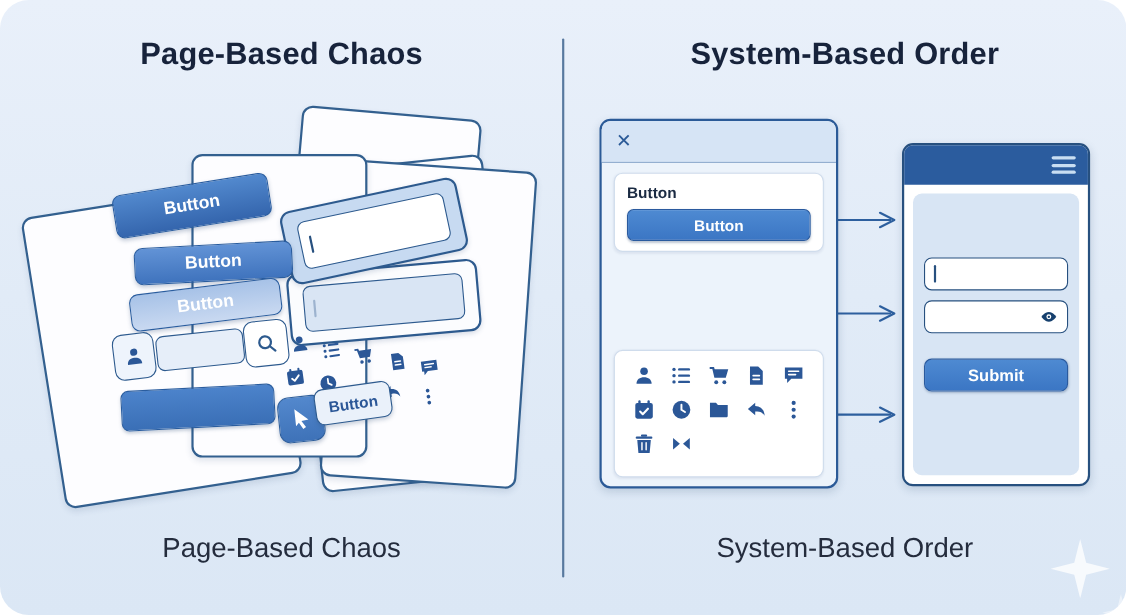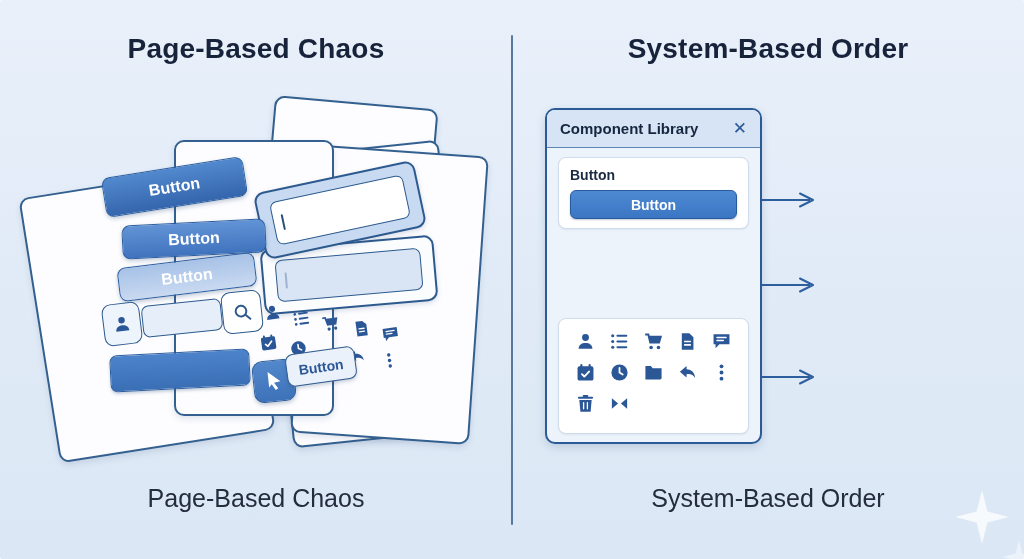--- a/index.html
+++ b/index.html
@@ -1,17 +1,17 @@
 <!DOCTYPE html>
 <html><head>
 <meta charset="utf-8">
 <style>
   html,body{margin:0;padding:0;background:#ffffff;}
   .canvas{
-    position:relative;width:1024px;height:559px;overflow:hidden;border-radius:2px;
+    position:relative;width:1024px;height:559px;overflow:hidden;border-radius:26px;
     background:linear-gradient(180deg,#e9f0fa 0%,#e1ebf7 48%,#dbe7f5 100%);
     font-family:"Liberation Sans",sans-serif;
   }
   
   .abs{position:absolute;}
   .title{position:absolute;width:512px;text-align:center;top:33px;font-size:28px;font-weight:bold;color:#17233b;letter-spacing:.2px;}
   .title-left{left:0;} .title-right{left:512px;}
   .caption{position:absolute;width:512px;text-align:center;top:484px;font-size:25px;font-weight:400;color:#242c3d;}
   .caption-left{left:0;} .caption-right{left:512px;}
   .divider{position:absolute;left:511px;top:35px;width:2px;height:490px;background:#58799f;border-radius:2px;}
@@ -230,21 +230,20 @@
     <span class="icon">
         <svg viewBox="0 0 16 16" fill="currentColor">
           <path d="M4 1l8.6 7.7-4.7.5 2.6 4.3-1.9 1.1-2.5-4.4-2.1 2.2z"></path>
         </svg>
       </span>
   </div>
   <div class="abs button-chip">Button</div>
 
   <div class="abs library">
     <div class="lib-header">
-      <span class="lib-title">Component Library</span>
       <span class="lib-close">✕</span>
     </div>
     <div class="lib-card lib-card-1">
       <div class="lib-label">Button</div>
       <div class="lib-button">Button</div>
     </div>
     <div class="lib-card lib-card-3">
       <div class="icon-grid">
           <span class="icon">
             <svg viewBox="0 0 16 16" fill="currentColor">
@@ -338,16 +337,40 @@
   </svg>
   <svg class="arrow arrow-2" viewBox="0 0 125 16">
     <path d="M0 8h113" stroke="#2d5f9e" stroke-width="2" fill="none"></path>
     <path d="M103 1.5L116 8l-13 6.5" stroke="#2d5f9e" stroke-width="2" fill="none" stroke-linejoin="round" stroke-linecap="round"></path>
   </svg>
   <svg class="arrow arrow-3" viewBox="0 0 125 16">
     <path d="M0 8h113" stroke="#2d5f9e" stroke-width="2" fill="none"></path>
     <path d="M103 1.5L116 8l-13 6.5" stroke="#2d5f9e" stroke-width="2" fill="none" stroke-linejoin="round" stroke-linecap="round"></path>
   </svg>
 
+  <div class="abs mockup">
+    <div class="mock-header">
+      <div class="hamburger">
+          <i></i>
+          <i></i>
+          <i></i>
+        </div>
+    </div>
+    <div class="mock-body">
+      <div class="mock-input mock-input-1">
+        <span class="cursor-bar"></span>
+      </div>
+      <div class="mock-input mock-input-2">
+        <span class="icon eye">
+            <svg viewBox="0 0 16 16" fill="currentColor">
+              <path d="M8 3.8C4.3 3.8 1.6 8 1.6 8S4.3 12.2 8 12.2 14.4 8 14.4 8 11.7 3.8 8 3.8z"></path>
+              <circle cx="8" cy="8" r="2.1" fill="#fff"></circle>
+              <circle cx="8" cy="8" r="1"></circle>
+            </svg>
+          </span>
+      </div>
+      <div class="mock-submit">Submit</div>
+    </div>
+  </div>
 
   <div class="sparkle sparkle-1"></div>
   <div class="sparkle sparkle-2"></div>
 </div>
 
 </body></html>

